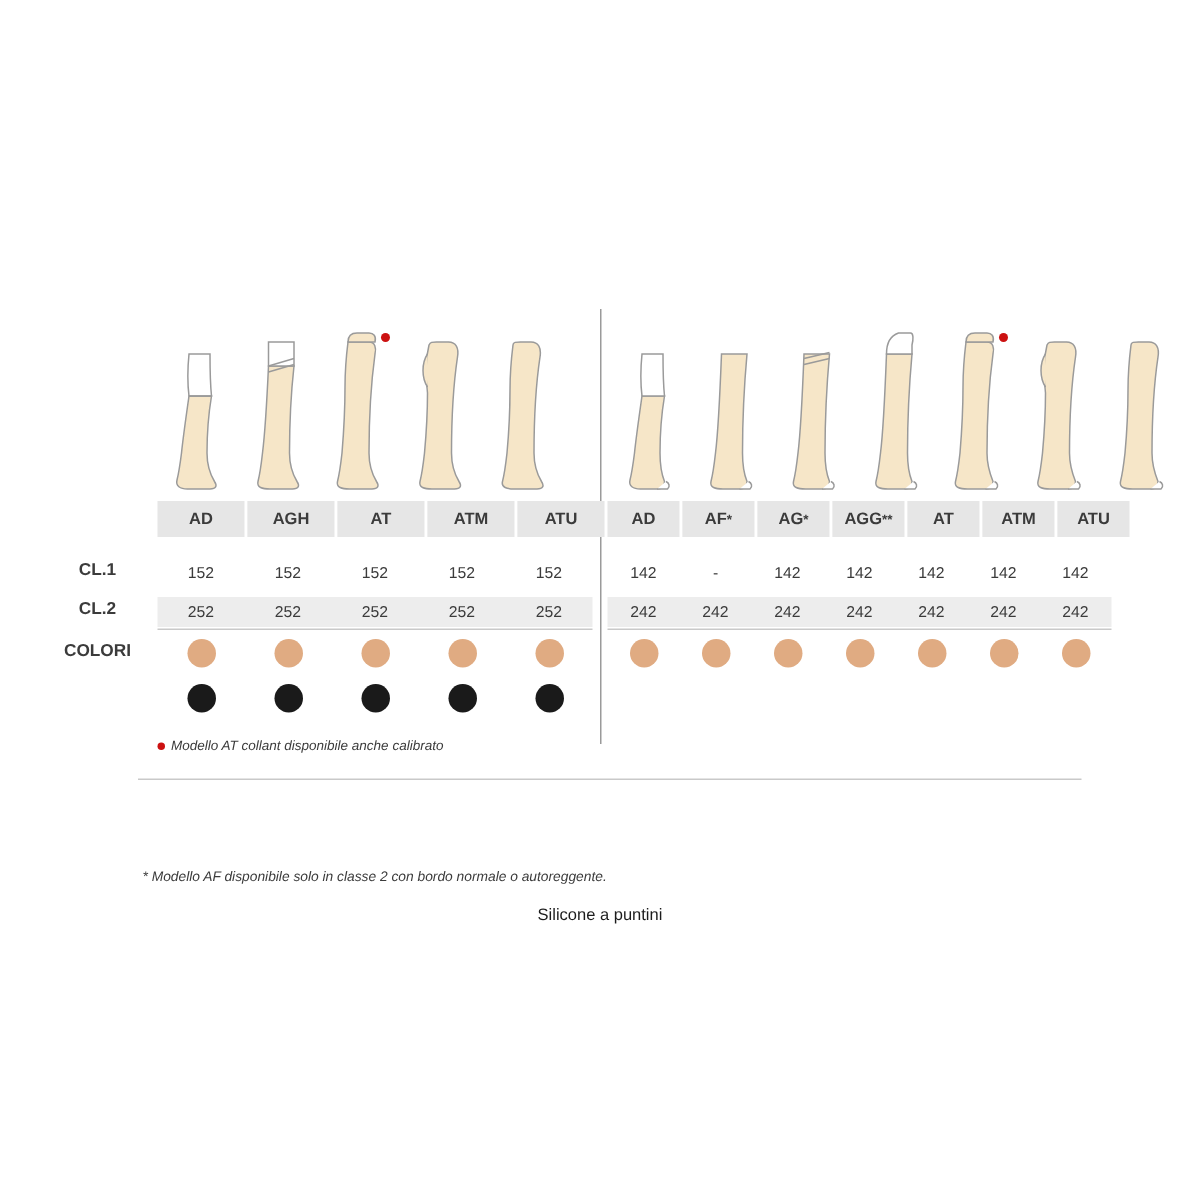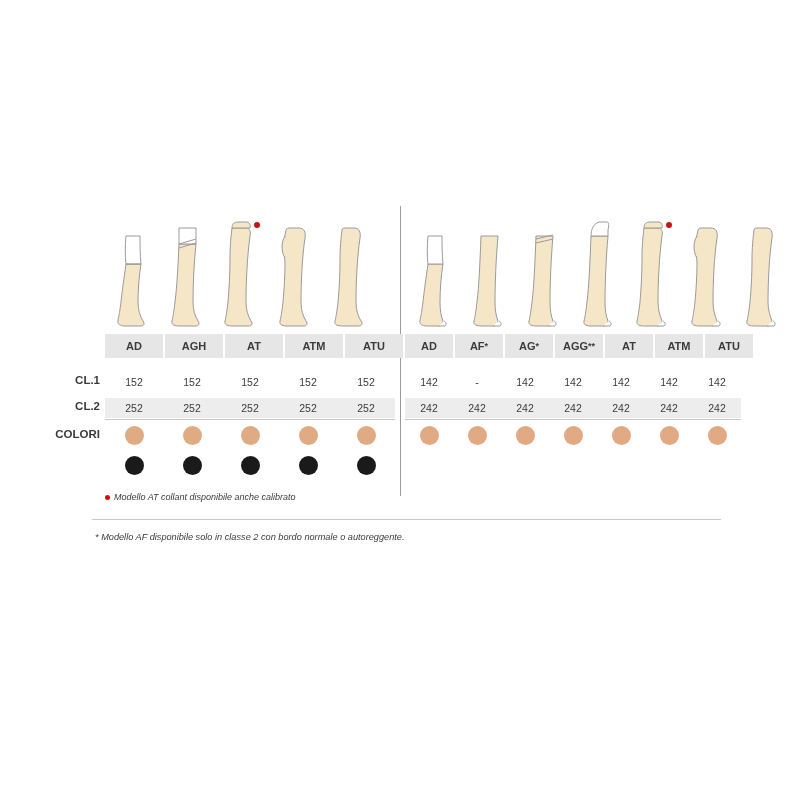--- a/index.html
+++ b/index.html
@@ -119,21 +119,21 @@
     height: 24px;
   }
   .model-cell.last { border-right: none; }
   .sup-star { font-size: 9px; }
 
   
   .row-label {
     position: absolute;
     left: 30px;
     width: 70px;
-    text-align: right;
+    text-align: center;
     font-size: 11.5px;
     font-weight: bold;
     color: #3b3b3b;
   }
   .lbl-cl1   { top: 374px; }
   .lbl-cl2   { top: 400px; }
   .lbl-col   { top: 428px; }
 
   .data-row {
     position: absolute;
@@ -221,21 +221,21 @@
   .footnotes {
     position: absolute;
     left: 95px;
     top: 530px;
     width: 640px;
     font-size: 9.2px;
     font-style: italic;
     line-height: 14px;
     color: #3b3b3b;
   }
-  .fn-line { white-space: nowrap; }
+  .fn-line { white-space: nowrap; margin-top: 47px; }
   .fn-indent { padding-left: 9px; }
 
   
   .caption {
     position: absolute;
     left: 0;
     top: 602px;
     width: 800px;
     text-align: center;
   }
@@ -516,15 +516,16 @@
     <span>Modello AT collant disponibile anche calibrato</span>
   </div>
 
   <div class="rule-long"></div>
 
   <div class="footnotes">
     <div class="fn-line">*  Modello AF disponibile solo in classe 2 con bordo normale o autoreggente.</div>
   </div>
 
   <div class="caption">
+    <div class="caption-sub">Silicone a puntini</div>
   </div>
 
 </div>
 
 </body></html>

